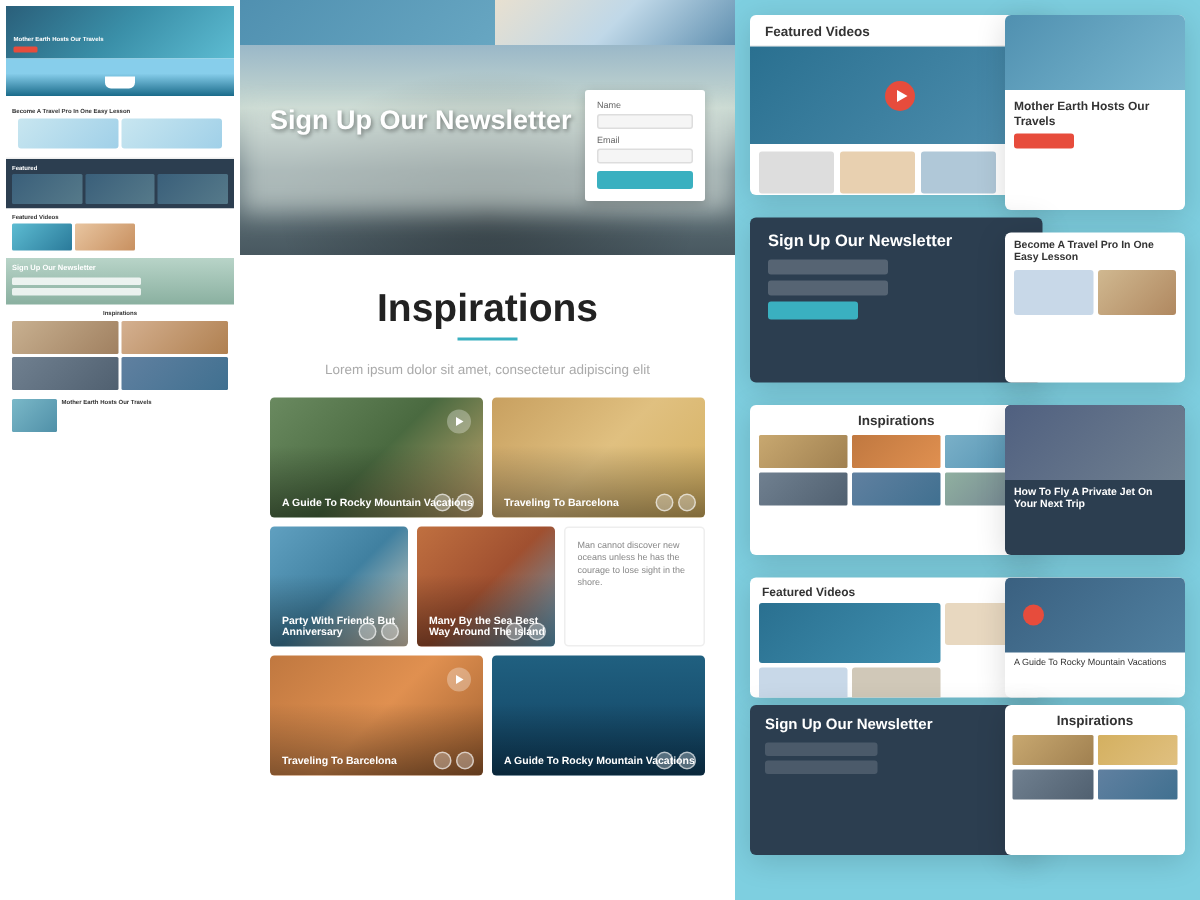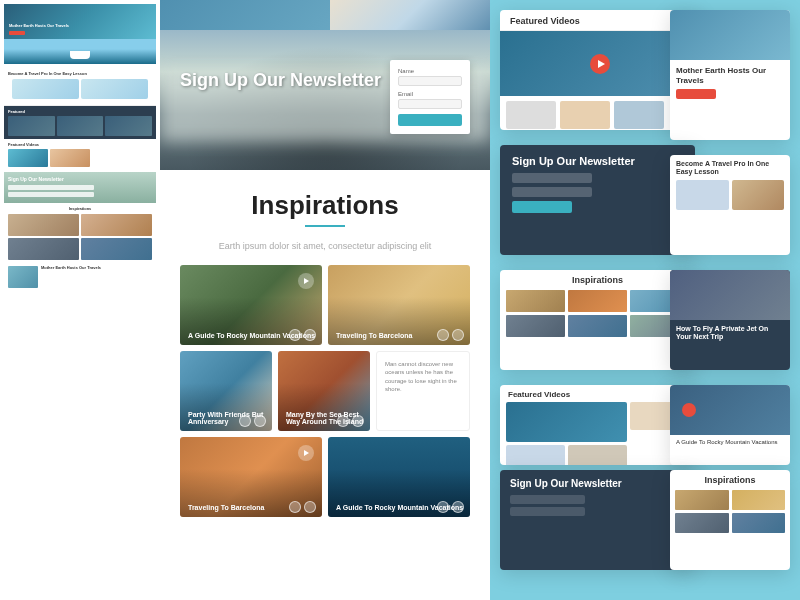--- a/index.html
+++ b/index.html
@@ -957,21 +957,21 @@
         <div class="form-input-mock"></div>
         <div class="form-label">Email</div>
         <div class="form-input-mock"></div>
         <div class="form-btn-mock"></div>
       </div>
     </div>
 
     <div class="middle-inspirations">
       <div class="insp-heading">Inspirations</div>
       <div class="insp-divider"></div>
-      <div class="insp-subtitle">Earth ipsum dolor sit amet, consectetur adipiscing elit</div>
+      <div class="insp-subtitle">Lorem ipsum dolor sit amet, consectetur adipiscing elit</div>
 
       <div class="insp-grid-row">
         <div class="insp-card card-rocky">
           <div class="insp-card-overlay"></div>
           <div class="insp-play-btn"></div>
           <div class="insp-card-label">A Guide To Rocky Mountain Vacations</div>
           <div class="insp-card-icons">
             <div class="insp-icon-circle"></div>
             <div class="insp-icon-circle"></div>
           </div>

